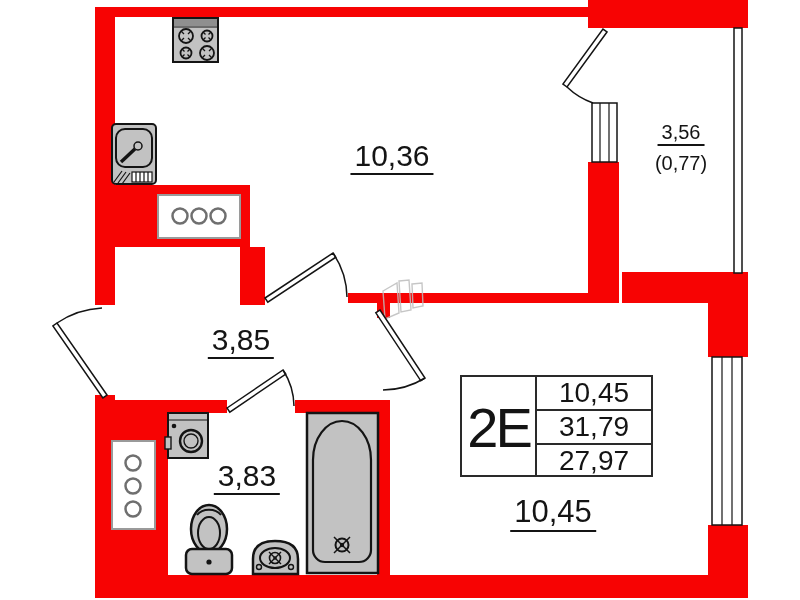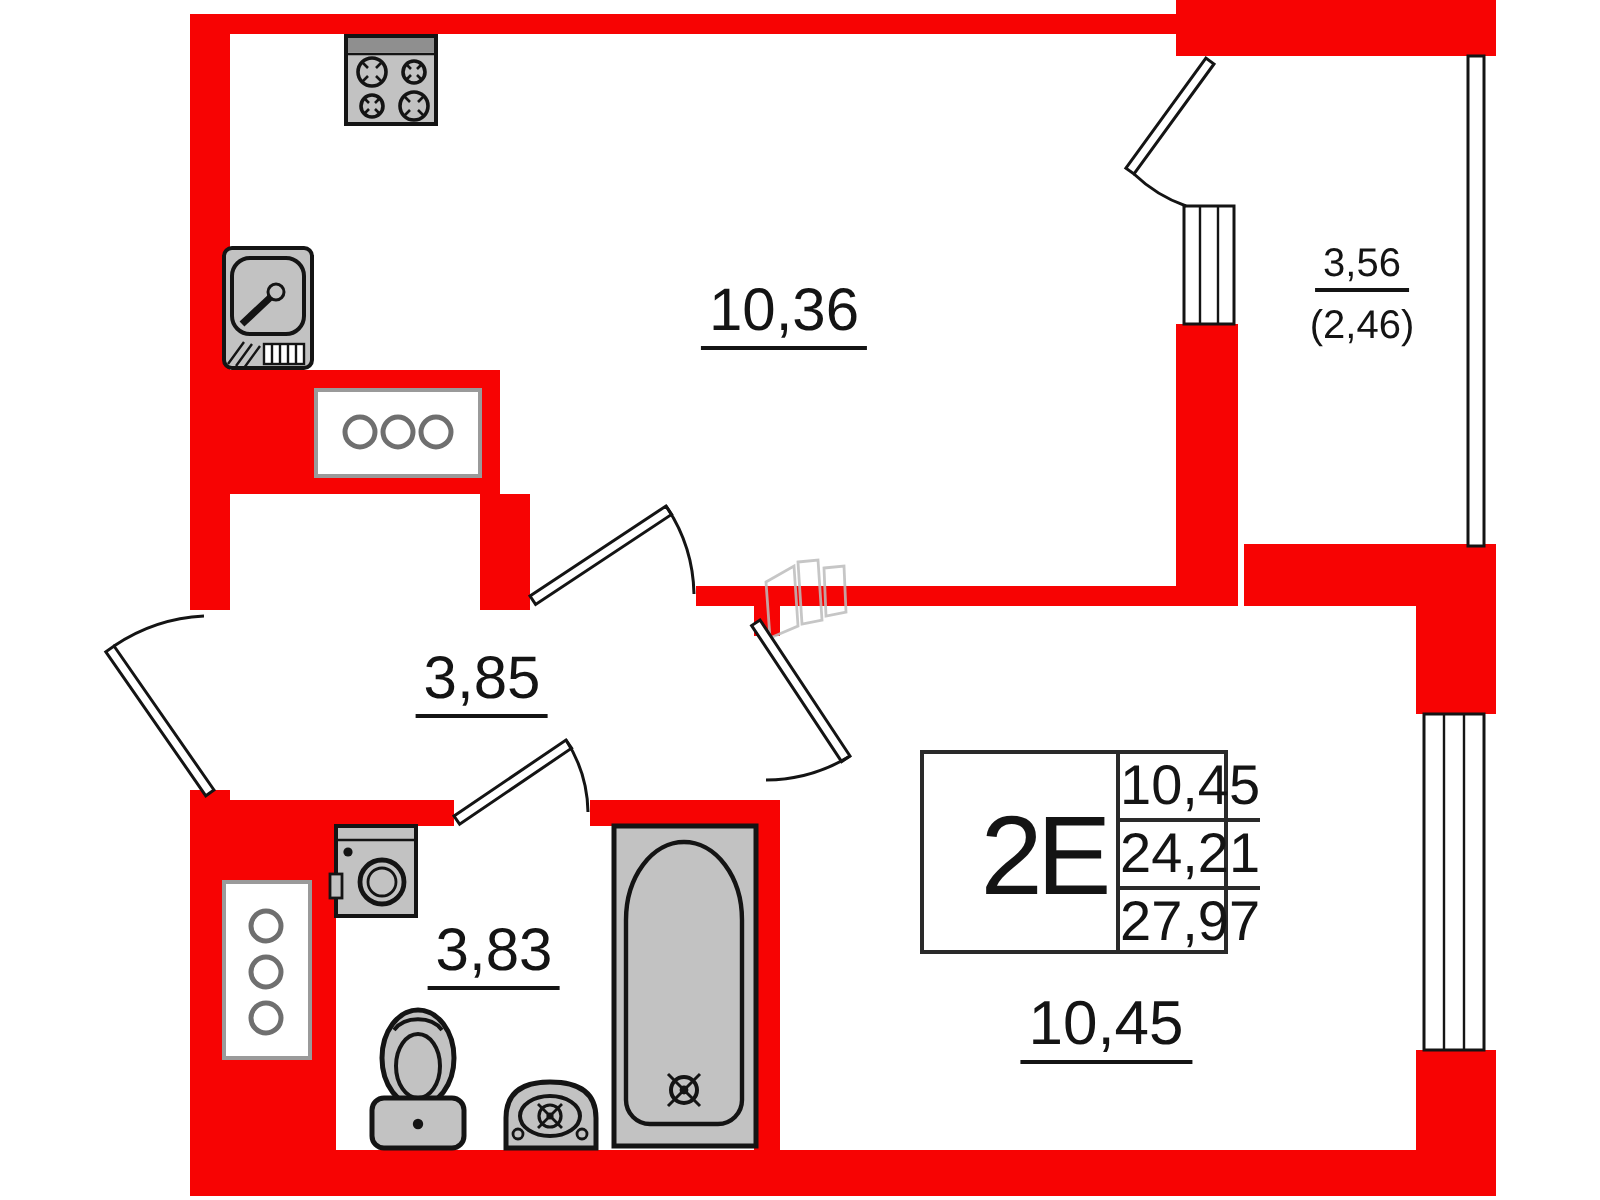--- a/index.html
+++ b/index.html
@@ -5,23 +5,23 @@
   html,body{margin:0;padding:0;background:#ffffff;}
   #plan{position:relative;width:800px;height:600px;background:#ffffff;overflow:hidden;
         font-family:"Liberation Sans",sans-serif;color:#141414;}
   .wall{position:absolute;background:#f70303;}
   #fixtures{position:absolute;left:0;top:0;}
   .lbl{position:absolute;transform:translateX(-50%);font-size:30px;line-height:1.05;
        white-space:nowrap;color:#141414;}
   .u{border-bottom:2px solid #141414;padding:0 4px 1px;}
   .small{font-size:20px;}
   
-  #unit-table{position:absolute;left:460px;top:375px;width:154px;height:102px;
+  #unit-table{position:absolute;left:460px;top:375px;width:193px;height:102px;
       background:#fff;border:2px solid #2a2a2a;box-sizing:border-box;
-      display:grid;grid-template-columns:75px 1fr;grid-template-rows:1fr 1fr 1fr;padding-left:23px;}
+      display:grid;grid-template-columns:75px 1fr;grid-template-rows:1fr 1fr 1fr;}
   #unit-type{grid-row:1/4;display:flex;align-items:center;justify-content:center;
       border-right:2px solid #2a2a2a;font-size:56px;letter-spacing:-3px;}
   .trow{display:flex;align-items:center;justify-content:center;font-size:28px;
       border-bottom:2px solid #2a2a2a;}
   .trow:last-child{border-bottom:none;}
 </style>
 </head>
 <body>
 
 <div id="plan">
@@ -168,32 +168,32 @@
     </g>
   </svg>
 
   <div class="lbl" style="left:392px;top:140px;">
     <span class="u">10,36</span>
   </div>
   <div class="lbl small" style="left:681px;top:122px;">
     <span class="u">3,56</span>
   </div>
   <div class="lbl small" style="left:681px;top:153px;">
-    <span>(2,46)</span>
+    <span>(0,77)</span>
   </div>
   <div class="lbl" style="left:241px;top:324px;">
     <span class="u">3,85</span>
   </div>
   <div class="lbl" style="left:247px;top:460px;">
     <span class="u">3,83</span>
   </div>
   <div class="lbl" style="left:553px;top:496px;font-size:31px;">
     <span class="u">10,45</span>
   </div>
 
   <div id="unit-table">
     <div id="unit-type">2Е</div>
     <div class="trow">10,45</div>
-    <div class="trow">24,21</div>
+    <div class="trow">31,79</div>
     <div class="trow">27,97</div>
   </div>
 
 </div>
 
 </body></html>

